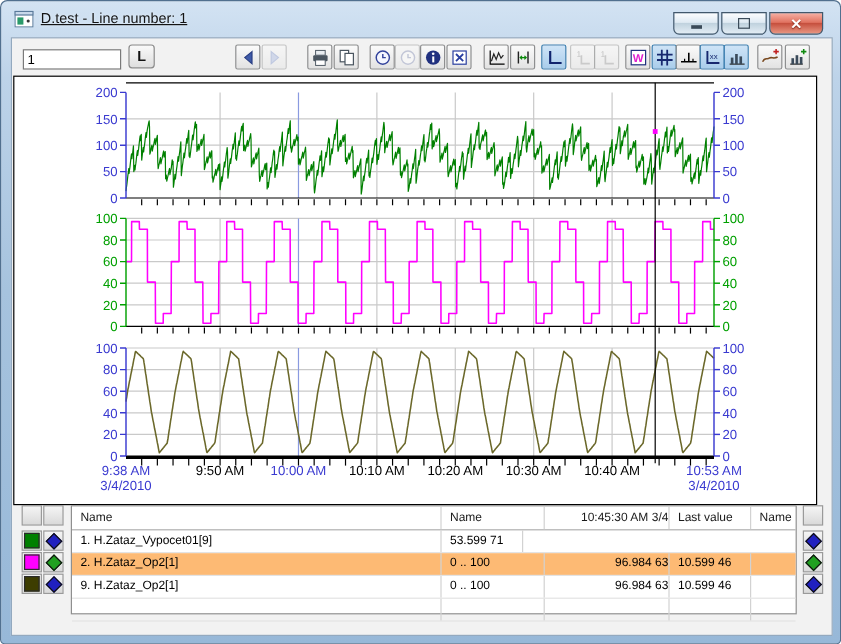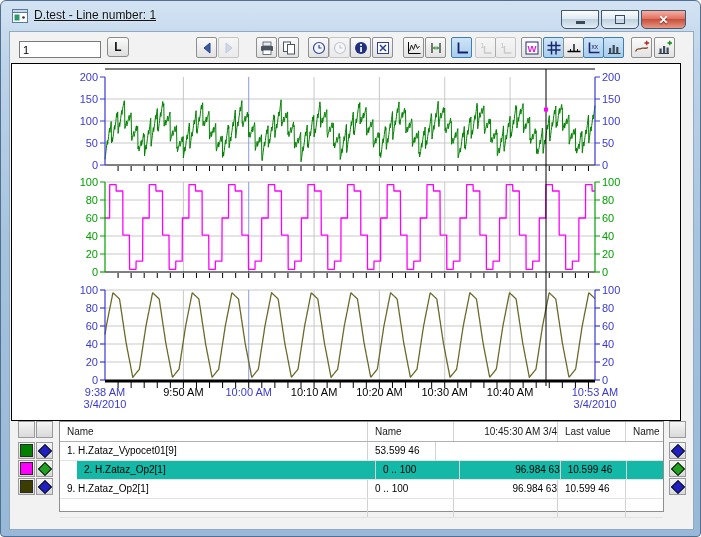--- a/index.html
+++ b/index.html
@@ -36,21 +36,21 @@
   .chart-panel{position:absolute;left:10px;top:62px;width:670px;height:358px;box-sizing:border-box;
     background:#ffffff;border:1px solid #000;}
   .chart-panel svg{display:block;}
   svg text{font-family:"Liberation Sans",sans-serif;}
   
   .legend-table{position:absolute;left:58px;top:420px;width:605px;height:91px;box-sizing:border-box;
     background:#fff;border:1px solid #8f8f8f;font-size:10px;color:#000;}
   .lt-row,.lt-header{display:flex;height:18px;line-height:18px;}
   .lt-header{height:19px;line-height:19px;border-bottom:1px solid #b0b0b0;color:#1a1a1a;}
   .lt-row{border-bottom:1px solid #e3e3e3;}
-  .lt-row.shade{background:#14b8a6;margin-left:17px;}
+  .lt-row.shade{background:#fdba74;}
   .lt-cell{box-sizing:border-box;border-right:1px solid #d2d2d2;padding-left:7px;
     white-space:nowrap;overflow:hidden;}
   .c-name{width:308px;} .c-axis{width:86px;} .c-time{width:104px;text-align:right;} .c-last{width:68px;}
   .c-units{width:37px;border-right:none;}
   .cellbtn{position:absolute;width:17px;height:17px;box-sizing:border-box;border:1px solid #9a9a9a;
     background:linear-gradient(#f5f5f5,#d9d9d9);display:flex;align-items:center;justify-content:center;}
   .swatch{width:13px;height:13px;border:1px solid #2a2a2a;box-sizing:border-box;}
   .diamond{width:8px;height:8px;transform:rotate(45deg);border:1px solid #101010;box-sizing:content-box;}
 </style>
 </head>
@@ -477,21 +477,21 @@
   <div class="legend-table">
     <div class="lt-header">
       <div class="lt-cell c-name">Name</div>
       <div class="lt-cell c-axis">Name</div>
       <div class="lt-cell c-time">10:45:30 AM 3/4</div>
       <div class="lt-cell c-last">Last value</div>
       <div class="lt-cell c-units">Name</div>
     </div>
     <div class="lt-row">
       <div class="lt-cell c-name">1. H.Zataz_Vypocet01[9]</div>
-      <div class="lt-cell c-last">53.599 46</div>
+      <div class="lt-cell c-last">53.599 71</div>
       <div class="lt-cell c-units"></div>
     </div>
     <div class="lt-row shade">
       <div class="lt-cell c-name">2. H.Zataz_Op2[1]</div>
       <div class="lt-cell c-axis">0 .. 100</div>
       <div class="lt-cell c-time">96.984 63</div>
       <div class="lt-cell c-last">10.599 46</div>
       <div class="lt-cell c-units"></div>
     </div>
     <div class="lt-row">

